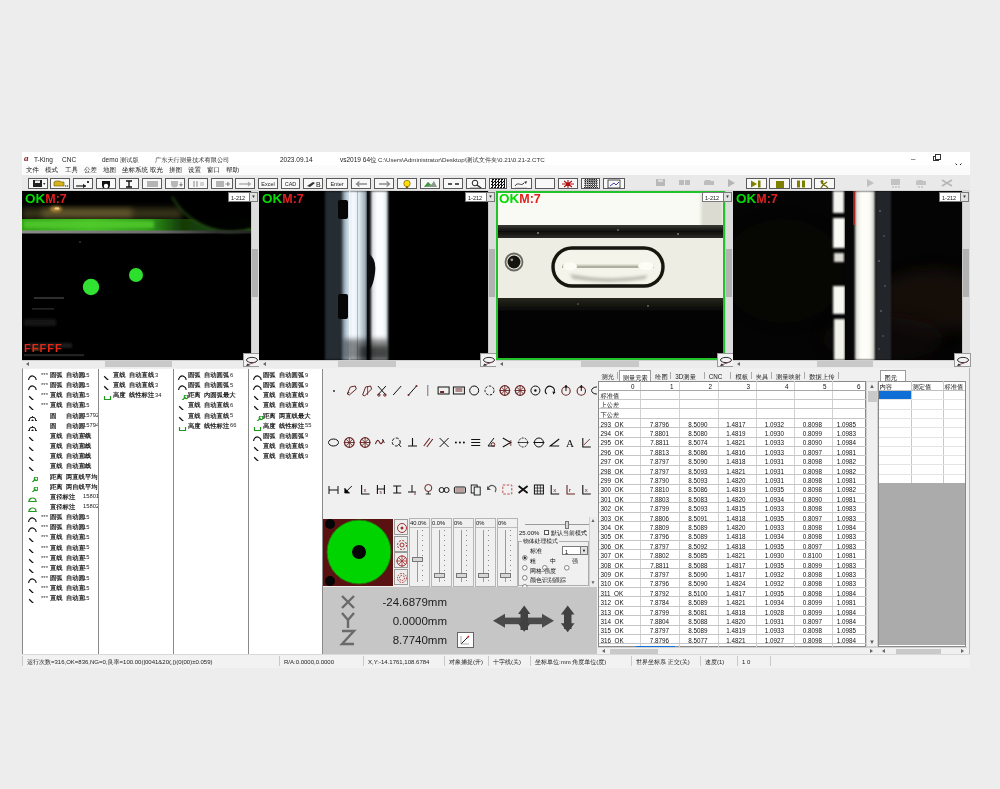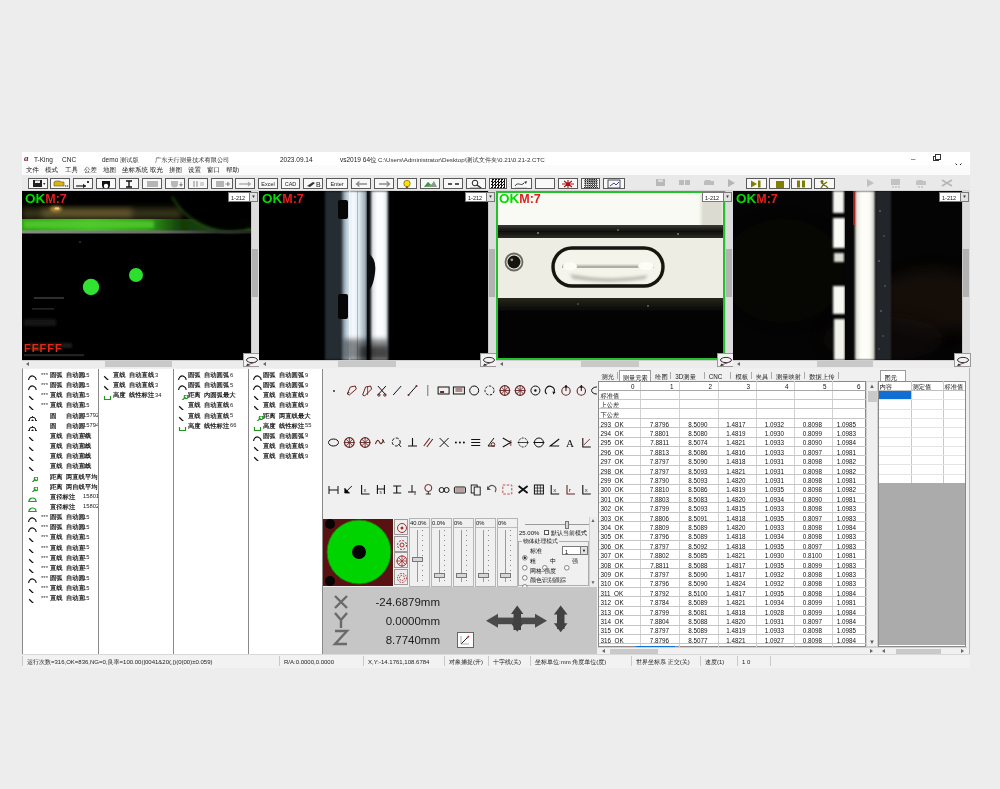--- a/index.html
+++ b/index.html
@@ -1132,21 +1132,21 @@
     </svg></div>
 <div class="a" style="left:530px;top:567.5px;font-size:6px;line-height:1;color:#111;font-weight:normal;white-space:nowrap;">网格-强度</div>
 <div class="a" style="left:522px;top:575.5px"><svg width="6" height="6">
       <circle cx="2.8" cy="2.8" r="2.3" fill="#fff" stroke="#666" stroke-width=".8"></circle>
     </svg></div>
 <div class="a" style="left:530px;top:576.5px;font-size:6px;line-height:1;color:#111;font-weight:normal;white-space:nowrap;">颜色识别跟踪</div>
 <div class="a" style="left:589px;top:517px;width:8px;height:70px;background:#ececec;border-left:1px solid #cfcfcf"></div>
 <div class="arr" style="left:590.5px;top:518px">▲</div>
 <div class="arr" style="left:590.5px;top:580px">▼</div>
 <div class="a" style="left:322.5px;top:587px;width:274.5px;height:66.5px;background:#c6c6c6"></div>
-<div class="a" style="left:329px;top:587px;width:274.5px;height:66.5px;">
+<div class="a" style="left:336px;top:587px;width:274.5px;height:66.5px;">
     <svg width="275" height="66" style="display:block">
 <g stroke="#6a6a6a" stroke-width="2.4" fill="none">
 <path d="M6 9l12 12M18 9L6 21"></path>
 <path d="M6 26l6 7 6-7M12 33v8"></path>
 <path d="M6 44h12L6 57h12"></path>
 </g>
 <g fill="#1c1c1c" font-family="Liberation Sans" font-size="11.5" text-anchor="end">
 <text x="111" y="19">-24.6879mm</text>
 <text x="111" y="38">0.0000mm</text>
 <text x="111" y="57">8.7740mm</text>

